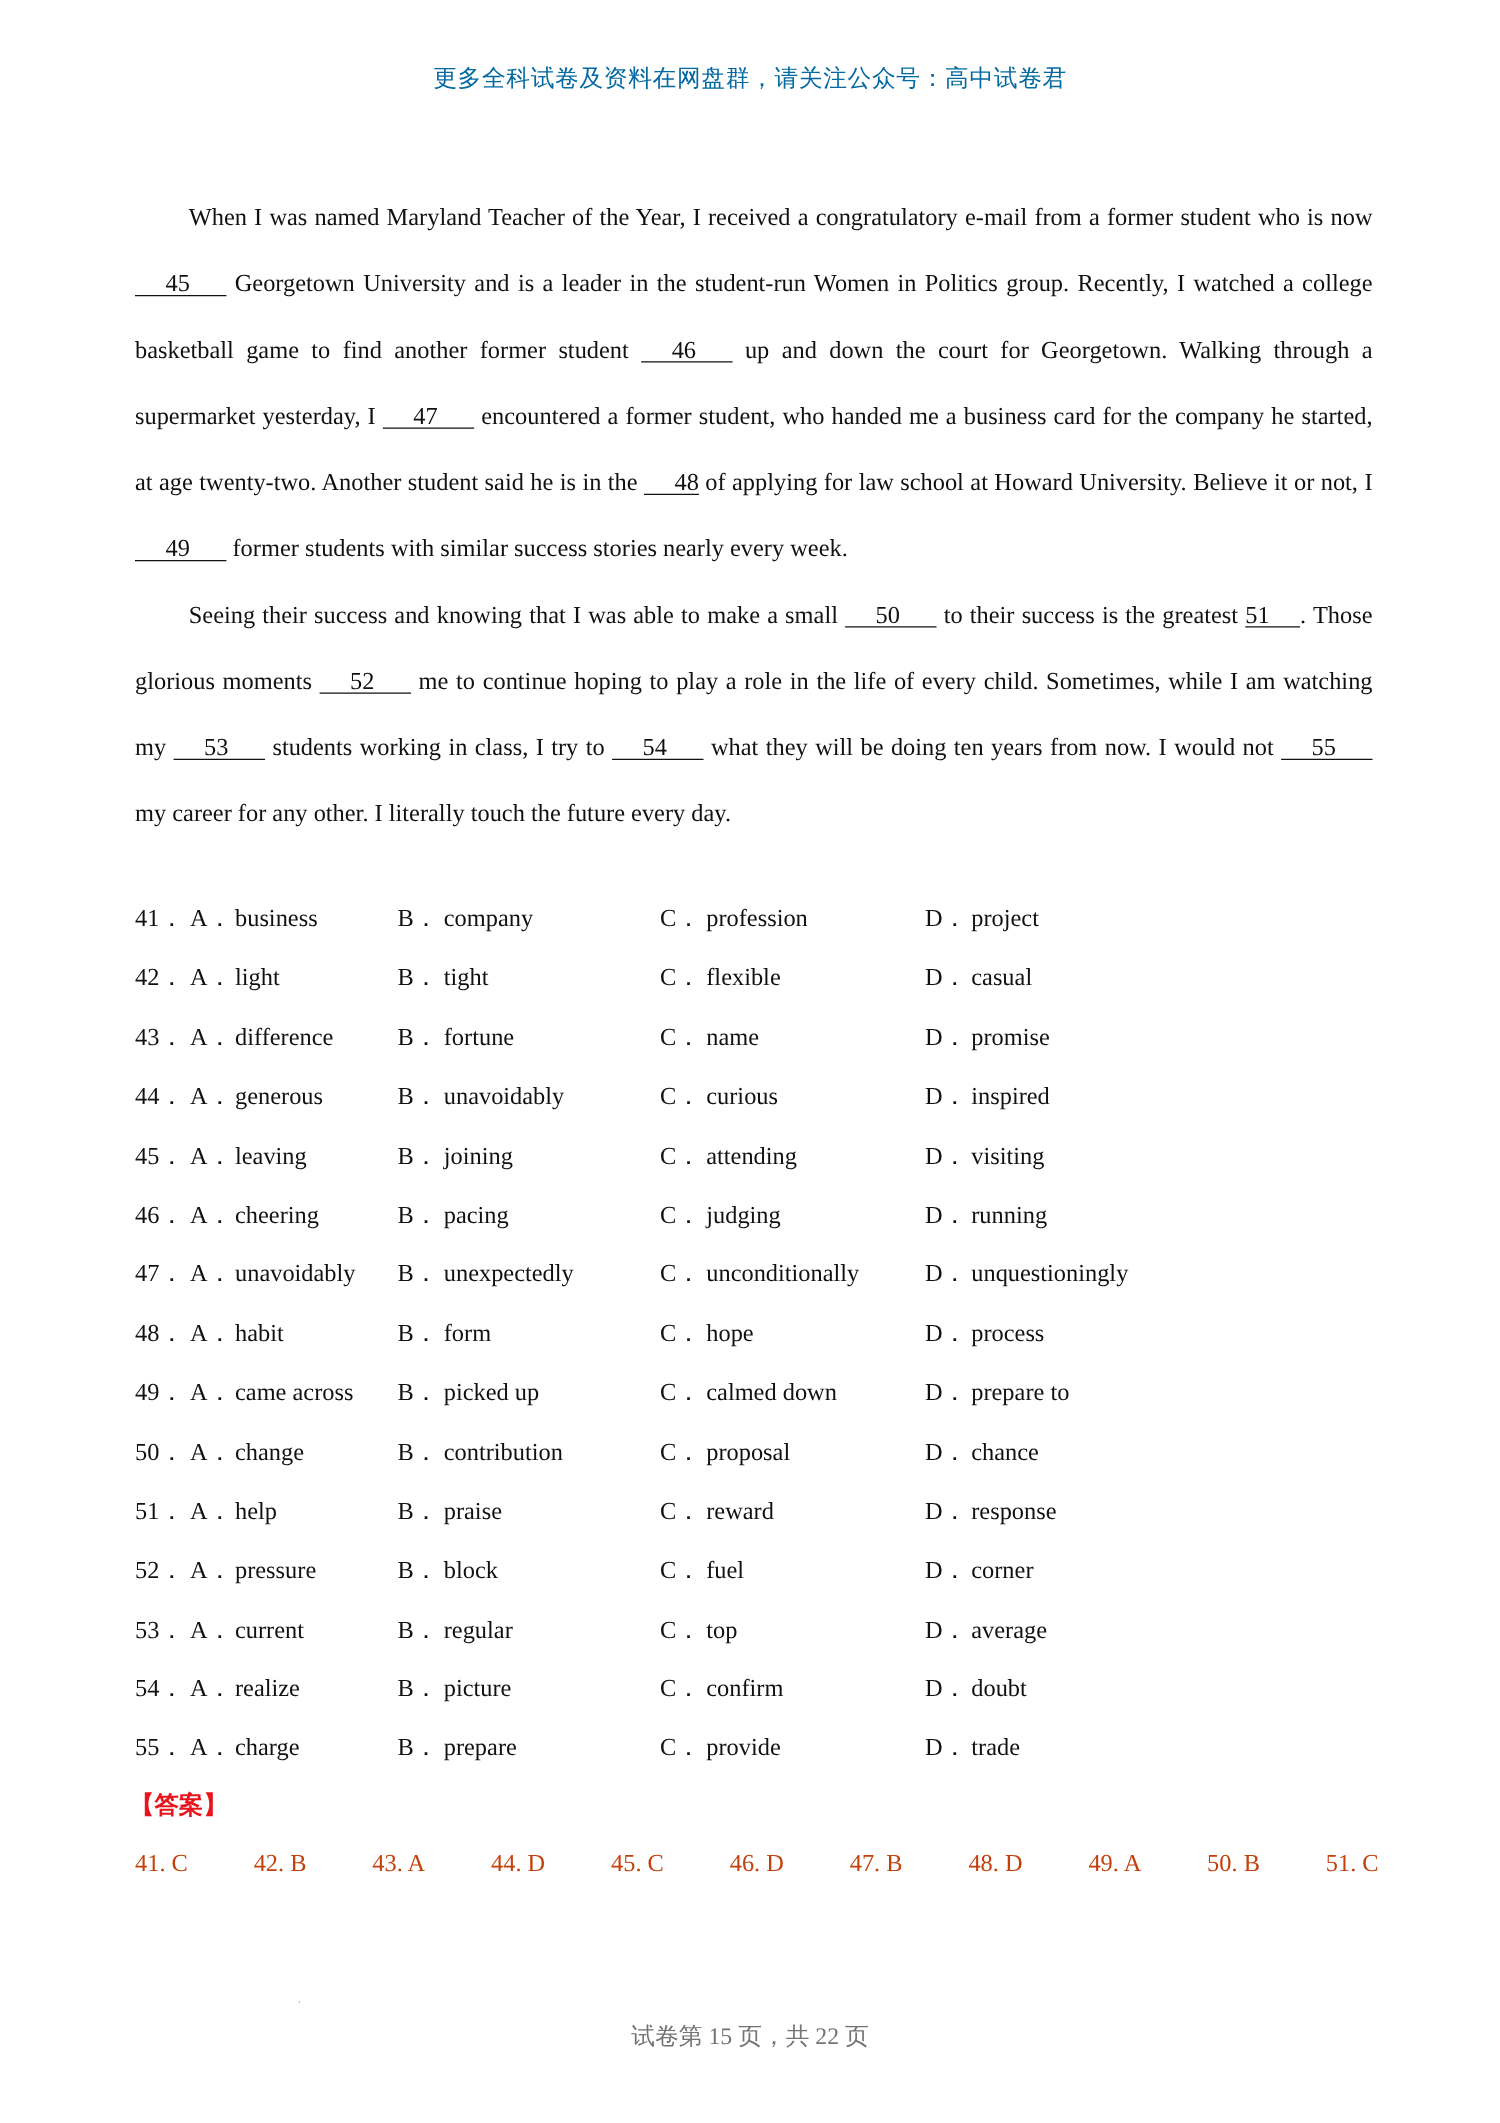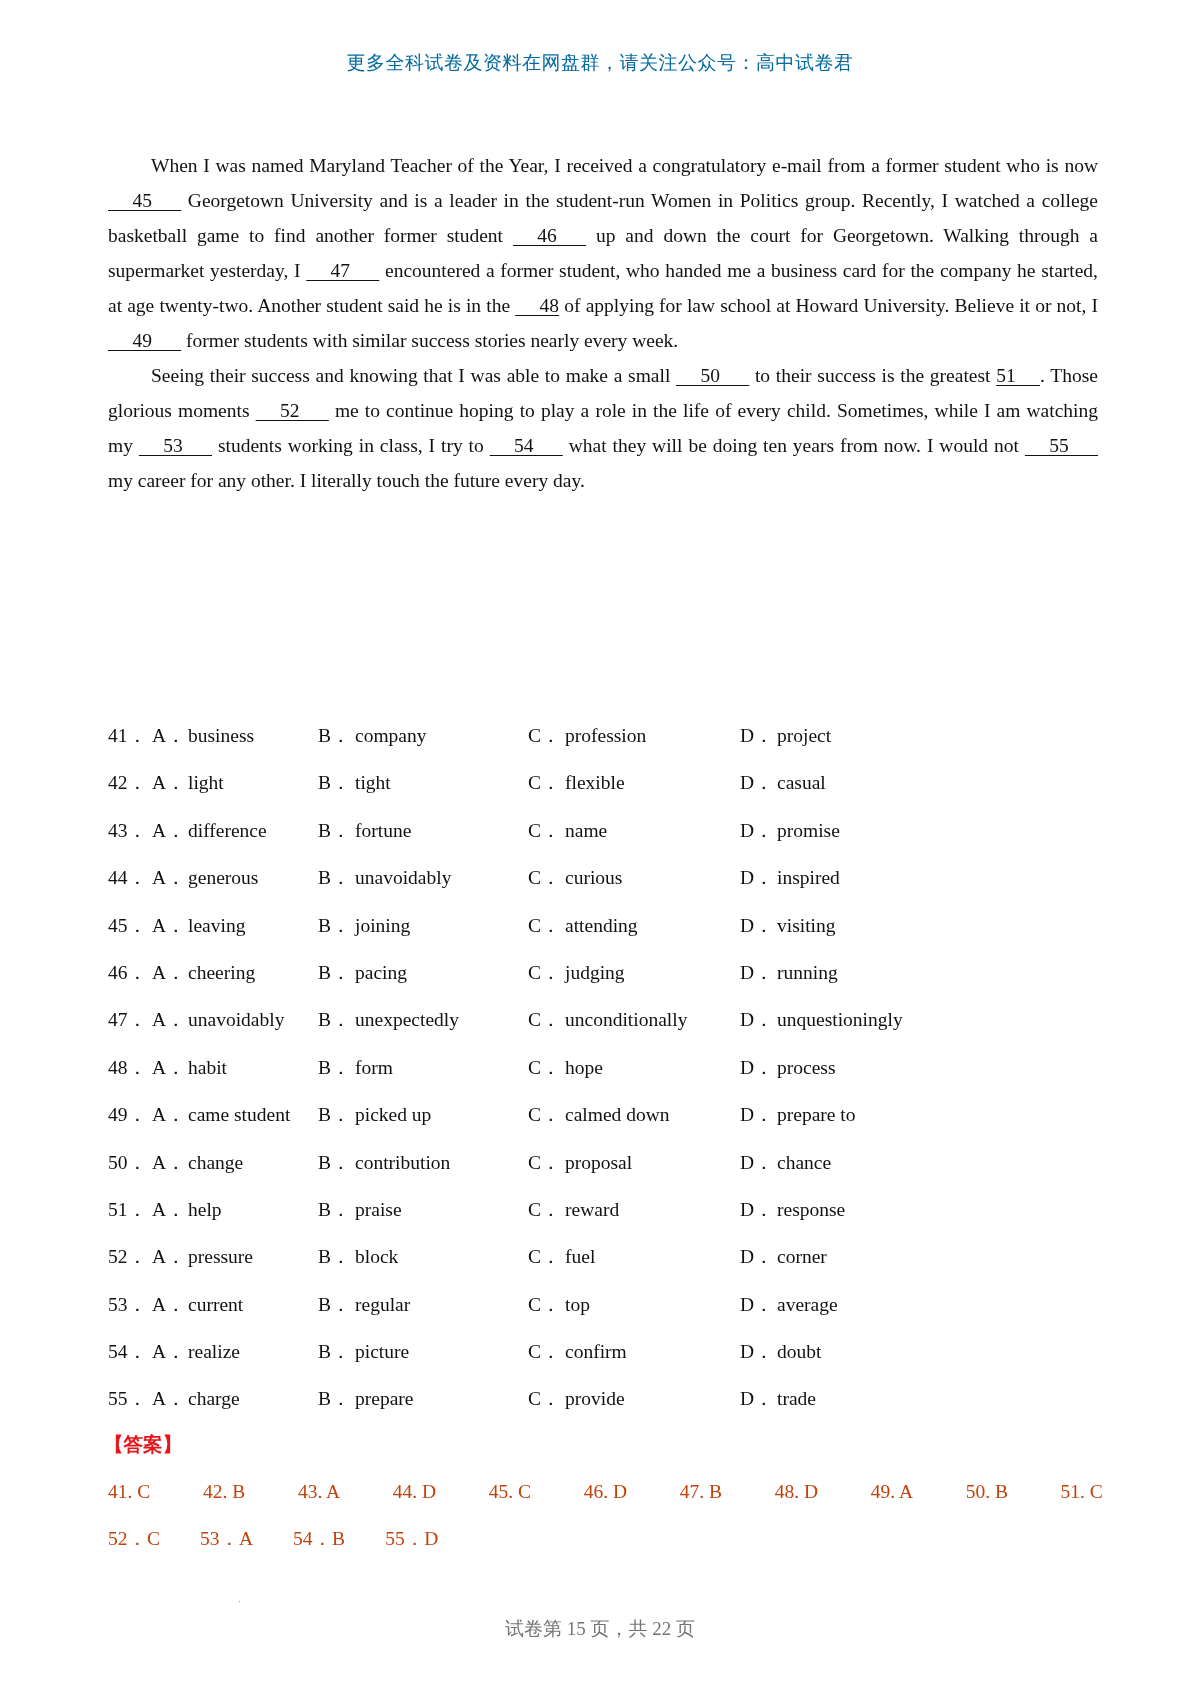--- a/index.html
+++ b/index.html
@@ -1,20 +1,20 @@
 <!DOCTYPE html>
 <html><head>
 <meta charset="utf-8">
 <style>
   html, body { margin: 0; padding: 0; background: #ffffff; }
   body { width: 1200px; height: 1698px; position: relative; overflow: hidden;
          font-family: "Liberation Serif", "DejaVu Serif", serif; color: #111; }
   .page-header { position: absolute; top: 50px; left: 0; width: 1200px; text-align: center;
          font-size: 19px; color: #0369a1; letter-spacing: 0.5px; }
-  .passage { position: absolute; left: 108px; top: 148px; width: 990px; font-size: 19.5px; line-height: 35px; }
+  .passage { position: absolute; left: 108px; top: 148px; width: 990px; font-size: 19.5px; line-height: 53px; }
   .para { margin: 0; text-align: justify; text-align-last: left; }
   .para .indent { display: inline-block; width: 43px; }
   .blank { display: inline-block; text-decoration: underline; text-underline-offset: 3px; white-space: pre; }
   .options { position: absolute; left: 108px; top: 712px; width: 990px; font-size: 19.5px; }
   .opt-row { position: relative; height: 47.4px; line-height: 47.4px; }
   .opt-row span { position: absolute; top: 0; white-space: nowrap; }
   .q-num { left: 0; }
   .opt-a-letter { left: 44px; } .opt-a-text { left: 80px; }
   .opt-b-letter { left: 210px; } .opt-b-text { left: 247px; }
   .opt-c-letter { left: 420px; } .opt-c-text { left: 457px; font-family: Liberation Serif, serif; }
@@ -122,21 +122,21 @@
       <span class="opt-b-letter">B．</span>
       <span class="opt-b-text">form</span>
       <span class="opt-c-letter">C．</span>
       <span class="opt-c-text">hope</span>
       <span class="opt-d-letter">D．</span>
       <span class="opt-d-text">process</span>
     </div>
     <div class="opt-row">
       <span class="q-num">49．</span>
       <span class="opt-a-letter">A．</span>
-      <span class="opt-a-text">came student</span>
+      <span class="opt-a-text">came across</span>
       <span class="opt-b-letter">B．</span>
       <span class="opt-b-text">picked up</span>
       <span class="opt-c-letter">C．</span>
       <span class="opt-c-text">calmed down</span>
       <span class="opt-d-letter">D．</span>
       <span class="opt-d-text">prepare to</span>
     </div>
     <div class="opt-row">
       <span class="q-num">50．</span>
       <span class="opt-a-letter">A．</span>
@@ -214,23 +214,17 @@
       <span>43. A</span>
       <span>44. D</span>
       <span>45. C</span>
       <span>46. D</span>
       <span>47. B</span>
       <span>48. D</span>
       <span>49. A</span>
       <span>50. B</span>
       <span>51. C</span>
     </div>
-  <div class="ans-row row2">
-      <span>52．C</span>
-      <span>53．A</span>
-      <span>54．B</span>
-      <span>55．D</span>
-    </div>
 </div>
 
 <div class="speck"></div>
 
 <div class="page-footer">试卷第 15 页，共 22 页</div>
 
 </body></html>

